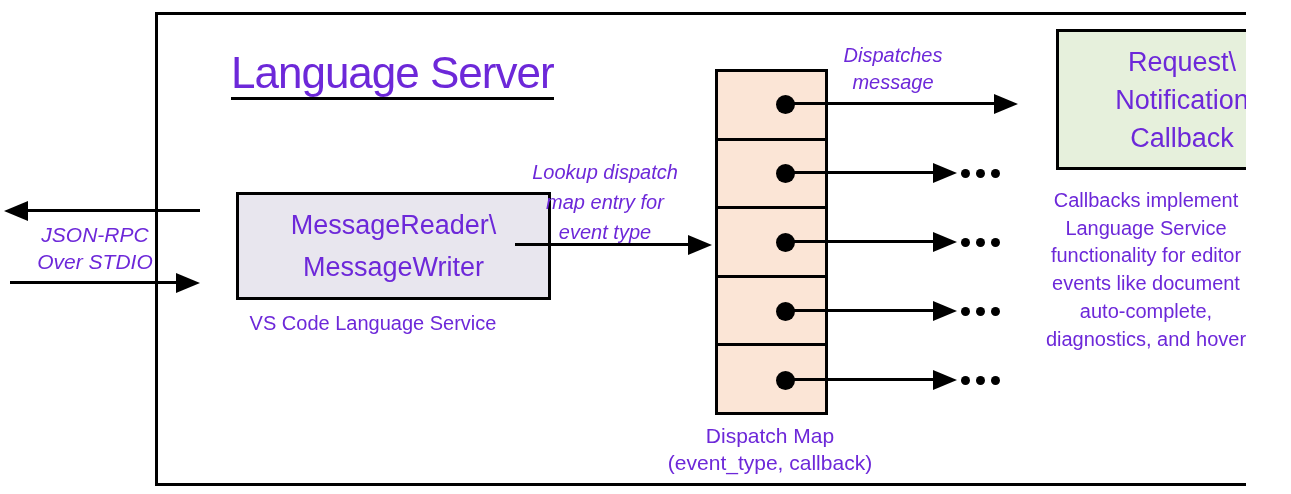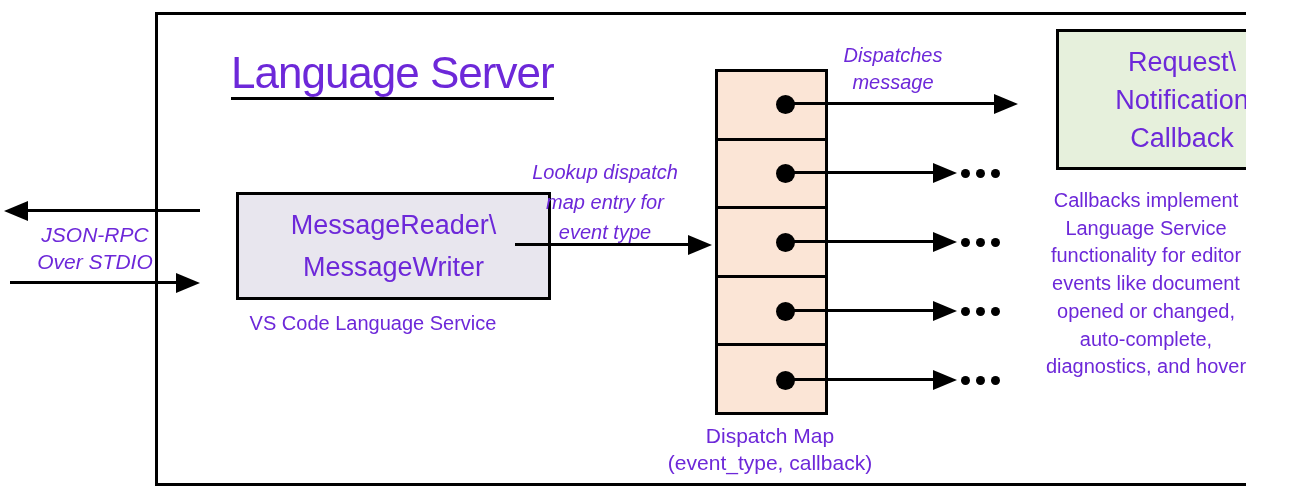--- a/index.html
+++ b/index.html
@@ -161,21 +161,20 @@
     <div>Request\</div>
     <div>Notification</div>
     <div>Callback</div>
   </div>
 
   <div class="lbl note">
     <div>Callbacks implement</div>
     <div>Language Service</div>
     <div>functionality for editor</div>
     <div>events like document</div>
-    <div>opened or changed,</div>
     <div>auto-complete,</div>
     <div>diagnostics, and hover</div>
   </div>
 
   <div class="lbl map-caption">
     <div>Dispatch Map</div>
     <div>(event_type, callback)</div>
   </div>
 
 </div>

